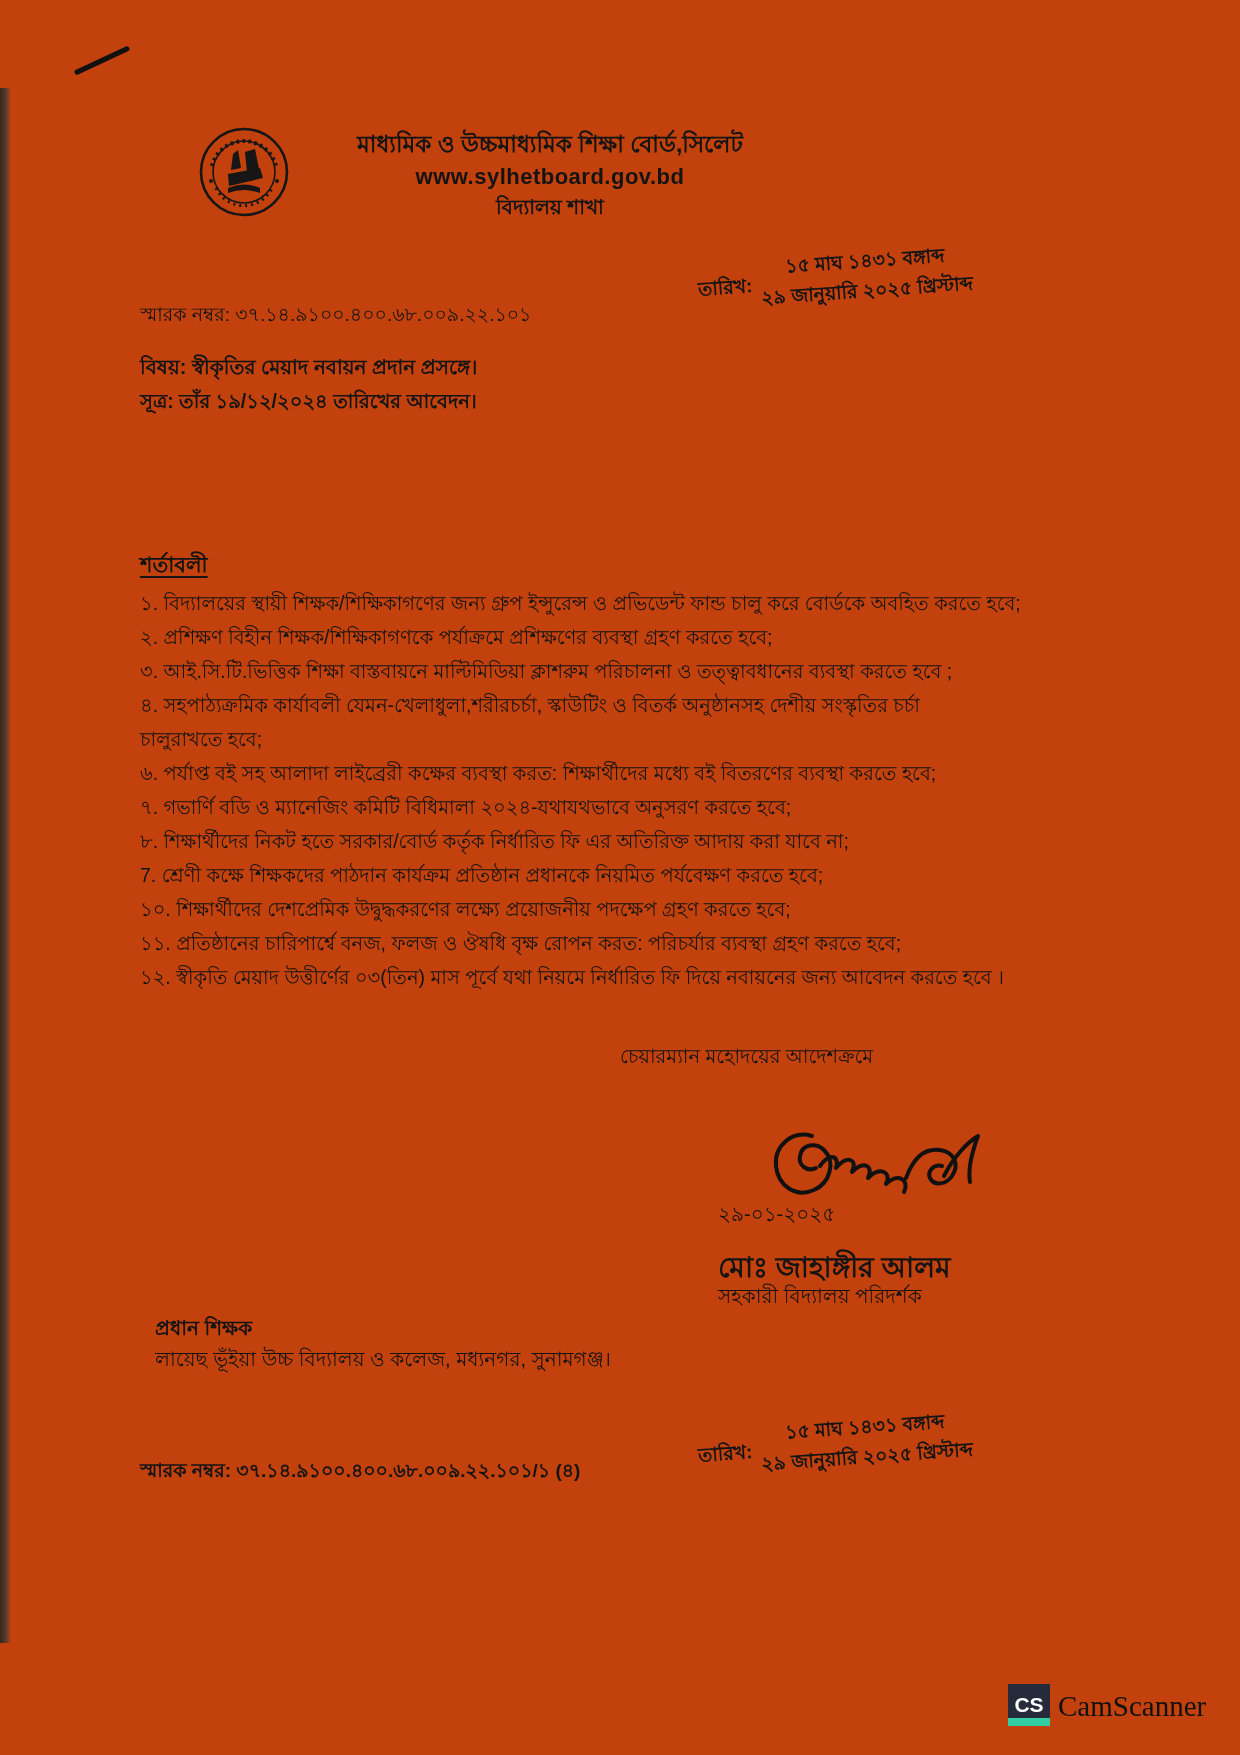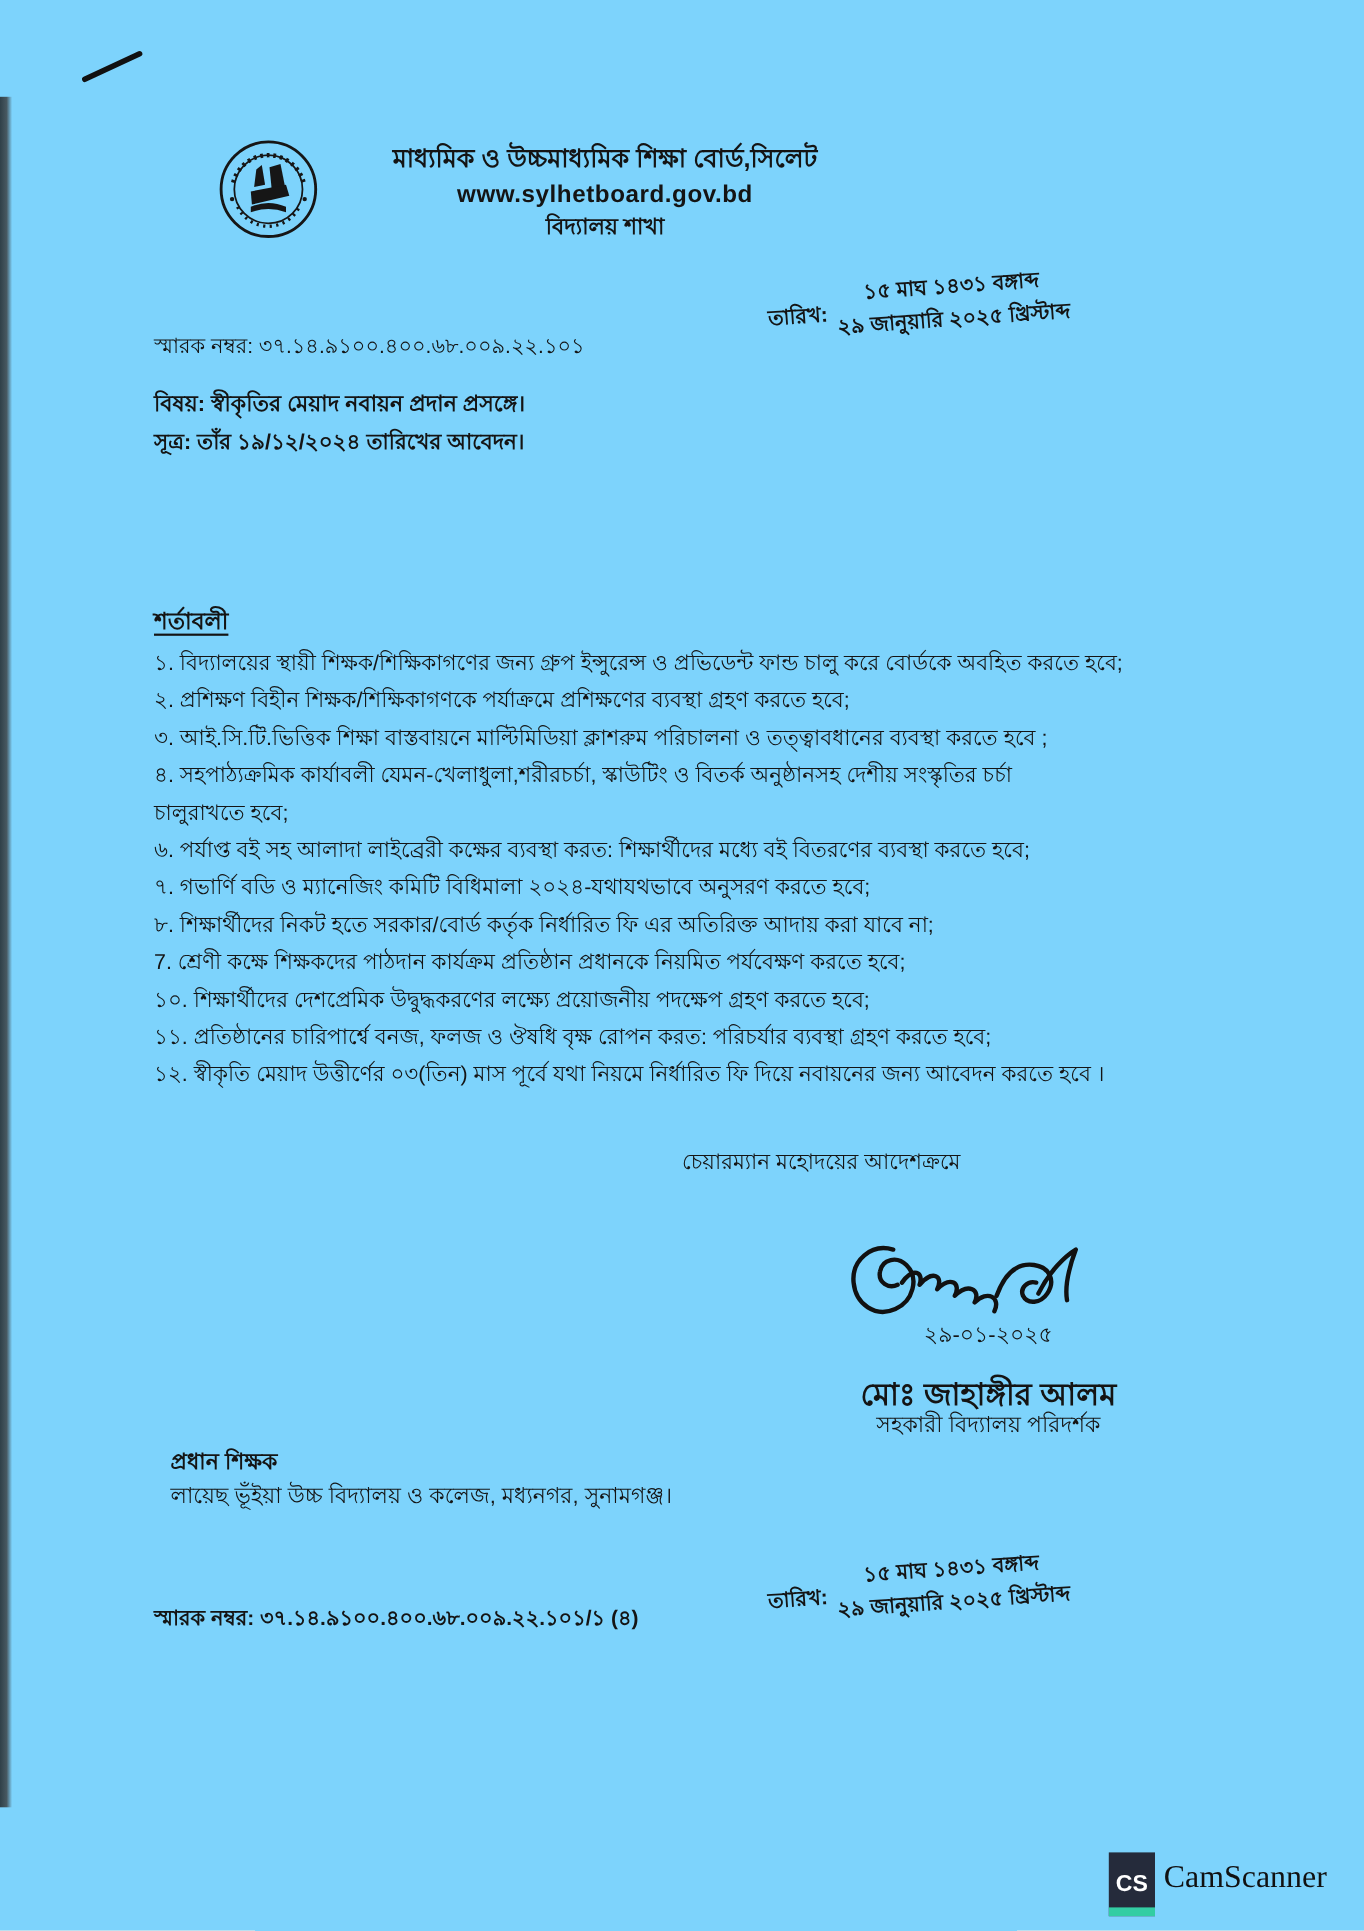--- a/index.html
+++ b/index.html
@@ -1,20 +1,20 @@
 <!DOCTYPE html>
 <html><head>
 <meta charset="utf-8">
 <style>
   html,body{margin:0;padding:0;background:#e9e9e9;}
   .page{
     position:relative;
     width:1240px;height:1755px;
     margin:0 auto;
-    background:#7dd3fc;
+    background:#c2410c;
     font-family:"Liberation Sans","DejaVu Sans",sans-serif;
     color:#141414;
     overflow:hidden;
   }
   .abs{position:absolute;}
   
   .scan-edge{
     left:0;top:88px;width:11px;height:1555px;
     background:linear-gradient(90deg,#1c1c1c 0%,#3a3a3a 55%,rgba(80,80,80,0) 100%);
     opacity:.8;
@@ -47,31 +47,31 @@
   }
   .cond-head{
     left:140px;top:549px;width:860px;text-align:left;
     font-size:21px;font-weight:bold;text-decoration:underline;text-underline-offset:4px;
   }
   .cond-list{left:140px;top:586px;width:1000px;font-size:19.5px;line-height:34px;}
   .cond-item{display:block;white-space:pre-line;}
   .by-order{left:620px;top:1042px;width:310px;text-align:left;font-size:19.5px;}
   
   .signature{left:768px;top:1118px;width:215px;height:88px;}
-  .sig-col{left:761px;top:1200px;width:275px;text-align:center;line-height:29px;}
+  .sig-col{left:718px;top:1200px;width:275px;text-align:left;line-height:29px;}
   .sig-date{font-size:20px;}
   .sig-name{font-size:28px;font-weight:bold;margin-top:24px;}
   .sig-desig{font-size:20px;}
   
   .addr-title{left:155px;top:1313px;font-size:20px;font-weight:bold;}
   .addr-line{left:155px;top:1344px;font-size:20px;}
   .memo-bottom{left:140px;top:1456px;font-size:19px;font-weight:bold;}
   
   .cs-badge{
-    left:1008px;top:1684px;width:42px;height:58px;border-radius:0;
+    left:1008px;top:1684px;width:42px;height:42px;border-radius:0;
     display:flex;align-items:center;justify-content:center;
     font-weight:bold;font-size:21px;color:#fff;
     overflow:hidden;
   }
   .cs-badge .bar{position:absolute;left:0;bottom:0;width:100%;height:8px;}
   .cs-wordmark{
     left:1058px;top:1690px;font-size:29px;color:#111;
     font-family:"Liberation Serif","DejaVu Serif",serif;
   }
 </style>

